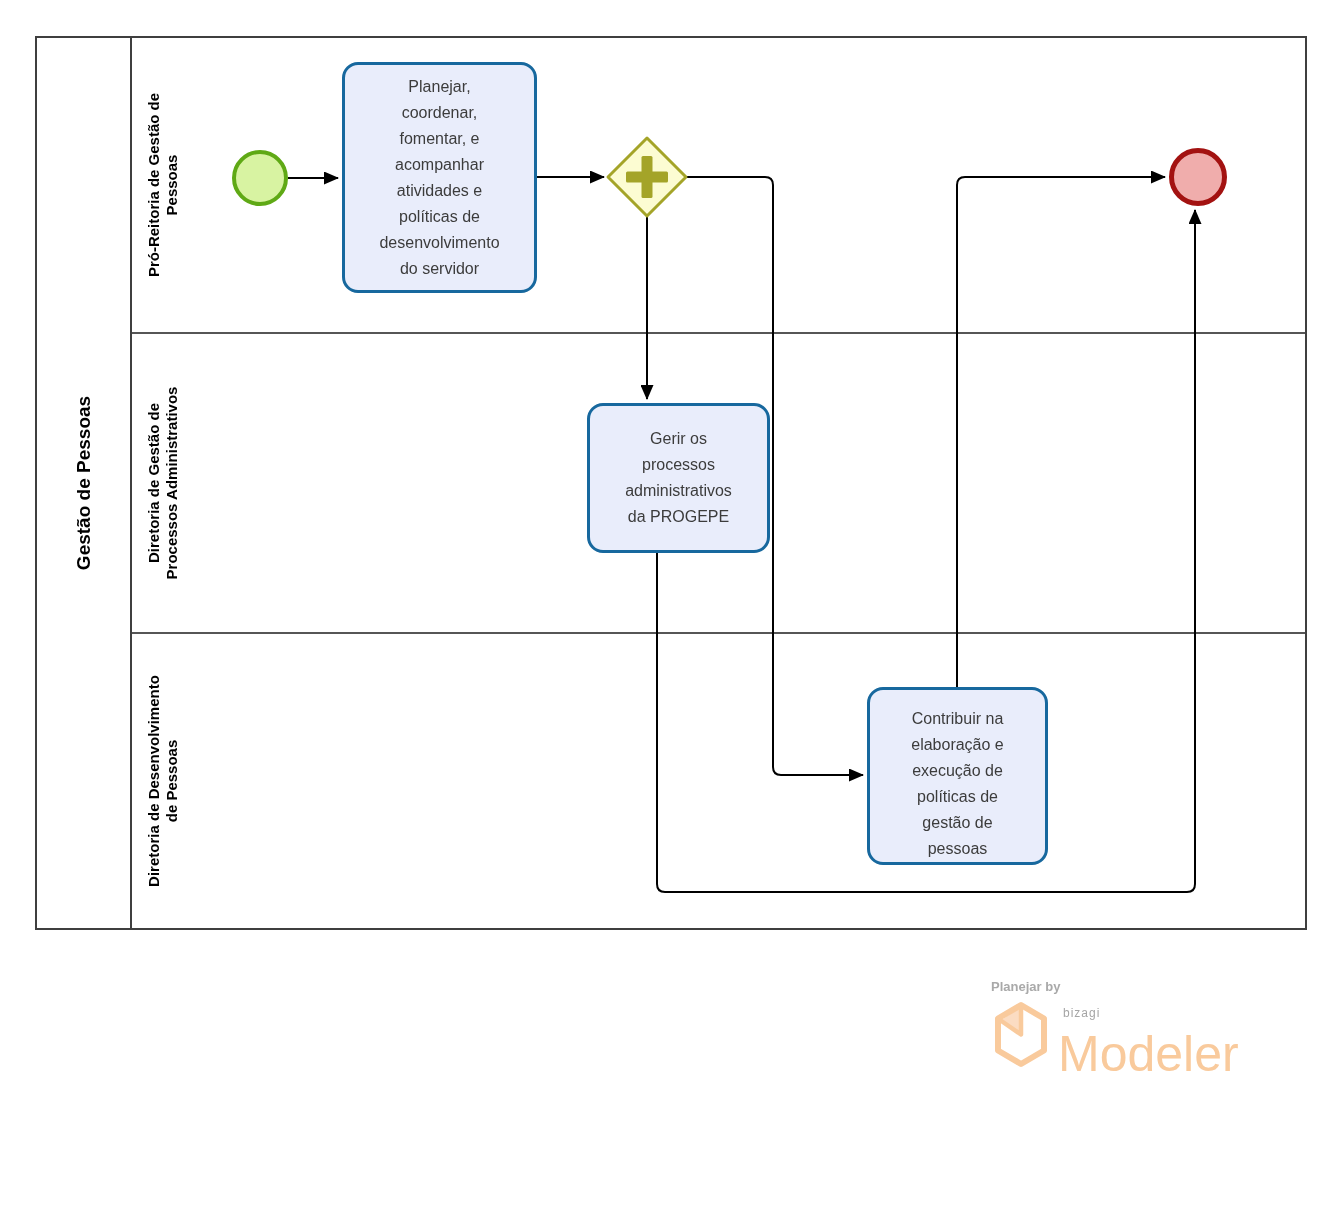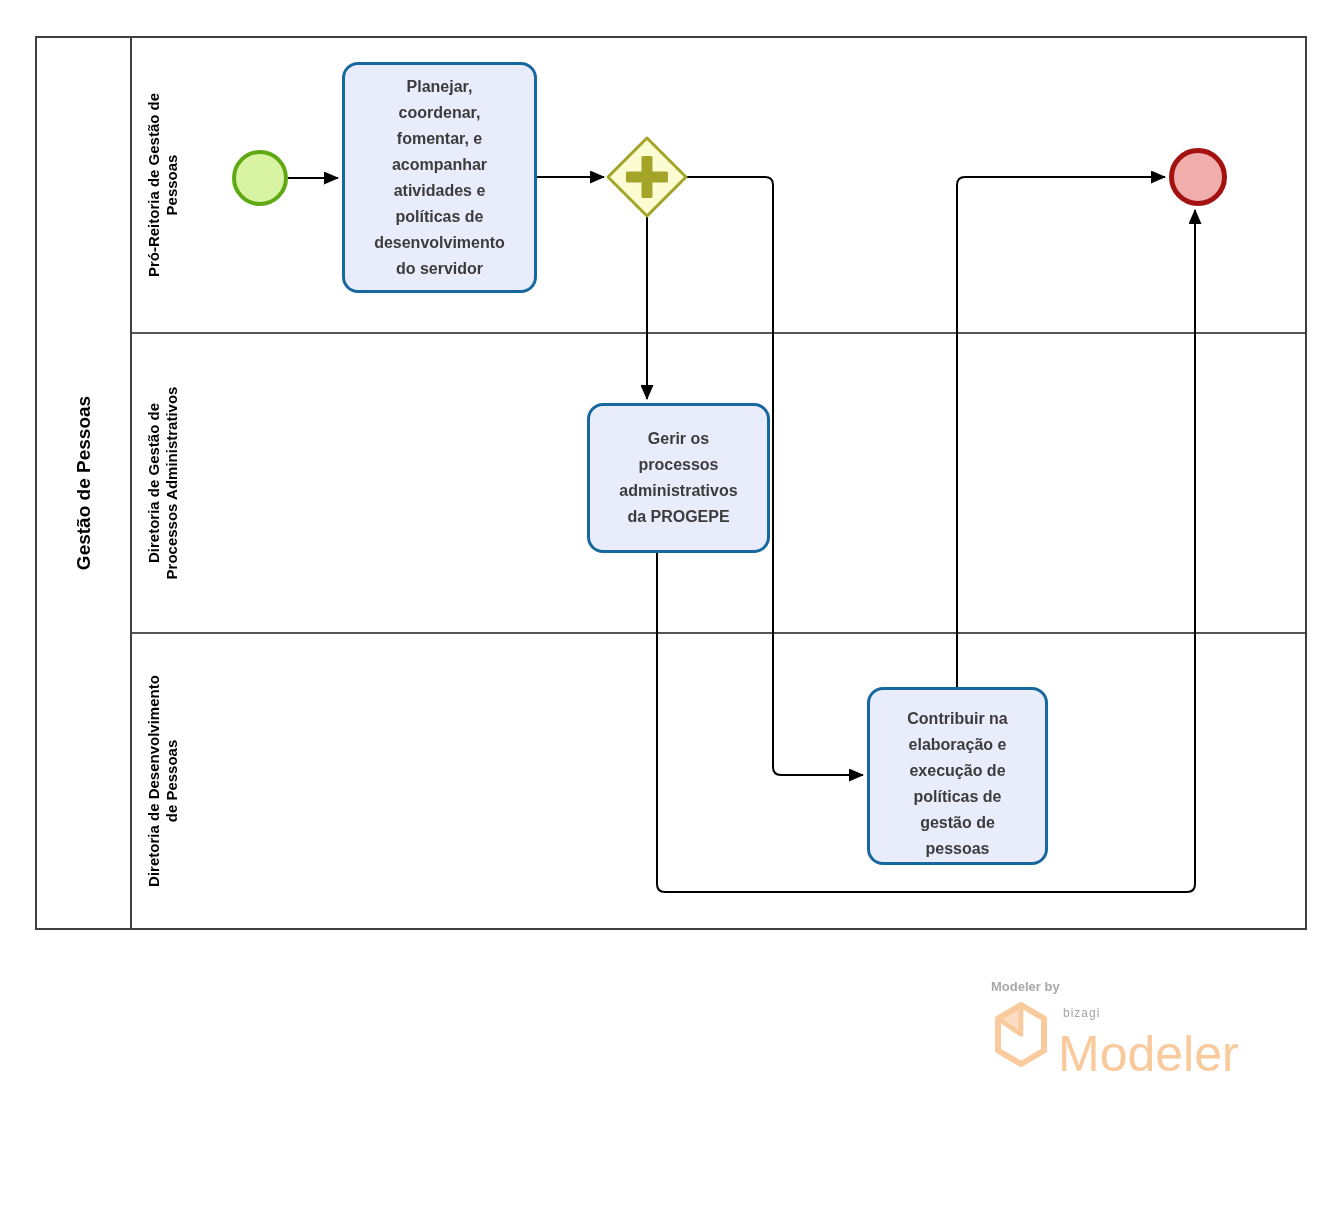--- a/index.html
+++ b/index.html
@@ -36,21 +36,21 @@
   .lane-2 .lane-label{width:205px;}
   .lane-3 .lane-label{width:222px;}
   
   svg.connectors{position:absolute;left:0;top:0;width:1342px;height:1224px;}
   .flow{fill:none;stroke:var(--flow-line);stroke-width:2px;}
   
   .task{
     position:absolute;box-sizing:border-box;border-radius:16px;
     background:var(--task-fill);border:3px solid var(--task-border);
     display:flex;align-items:center;justify-content:center;
-    font-size:16px;line-height:26px;color:var(--task-text);text-align:center;font-weight:bold;
+    font-size:16px;line-height:26px;color:var(--task-text);text-align:center;
   }
   .task-1{left:342px;top:62px;width:195px;height:231px;}
   .task-2{left:555px;top:403px;width:183px;height:150px;margin-left:32px;}
   .task-3{left:867px;top:687px;width:181px;height:178px;align-items:flex-end;}
   .task-1 .task-text{width:134px;}
   .task-2 .task-text{width:120px;}
   .task-3 .task-text{width:112px;}
   .event{position:absolute;border-radius:50%;box-sizing:border-box;}
   .event.start{
     left:232px;top:150px;width:56px;height:56px;
@@ -129,21 +129,21 @@
   <div class="task task-2">
     <div class="task-text">Gerir os processos administrativos da PROGEPE</div>
   </div>
 
   <div class="task task-3">
     <div class="task-text">Contribuir na elaboração e execução de políticas de gestão de pessoas</div>
   </div>
 
   <div class="event end"></div>
 
-  <div class="powered-by">Modeler by</div>
+  <div class="powered-by">Planejar by</div>
 
   <svg class="bizagi-hex" width="60" height="70" viewBox="0 0 60 70" xmlns="http://www.w3.org/2000/svg">
     <path d="M30 6 L30 34 L9 20 Z" style="fill:#fbdcc2"></path>
     <path d="M9 19 L30 33.5 L30 5" style="fill:none;stroke:var(--brand-orange);stroke-width:4.5;stroke-linejoin:round;stroke-linecap:round"></path>
     <path d="M30 4 L53 17.5 L53 49.5 L30 63 L7 49.5 L7 17.5 Z" style="fill:none;stroke:var(--brand-orange);stroke-width:6;stroke-linejoin:round"></path>
   </svg>
 
   <div class="brand">bizagi</div>
   <div class="product">Modeler</div>
 

